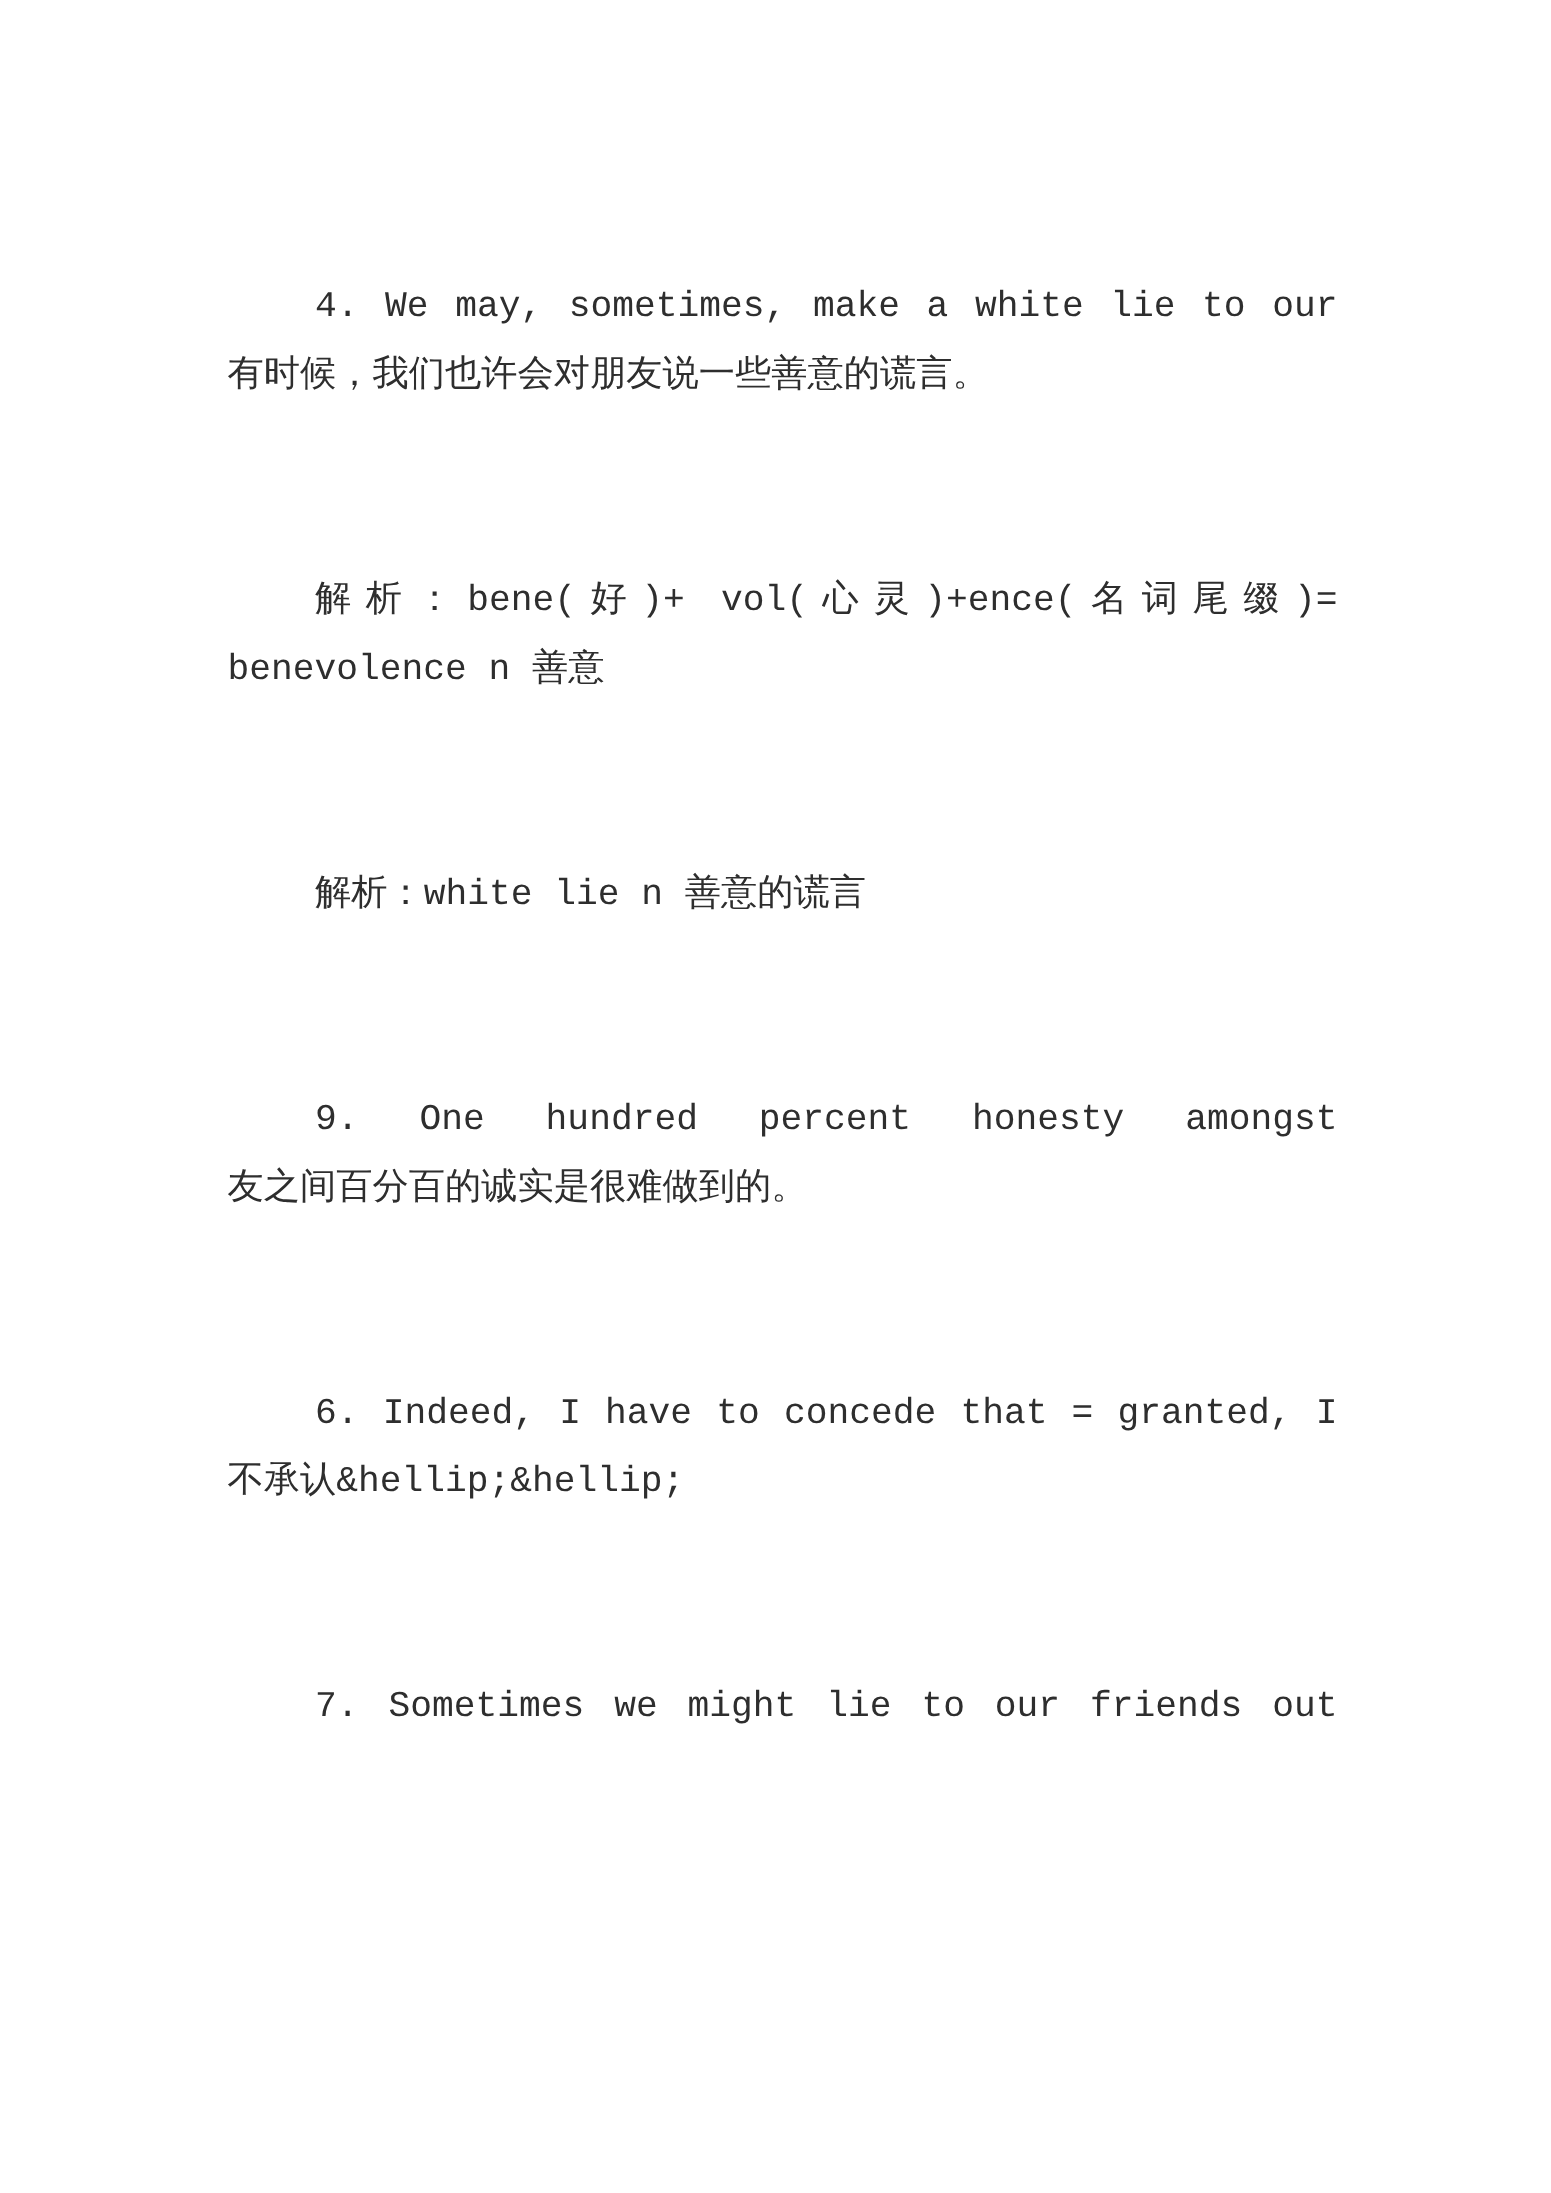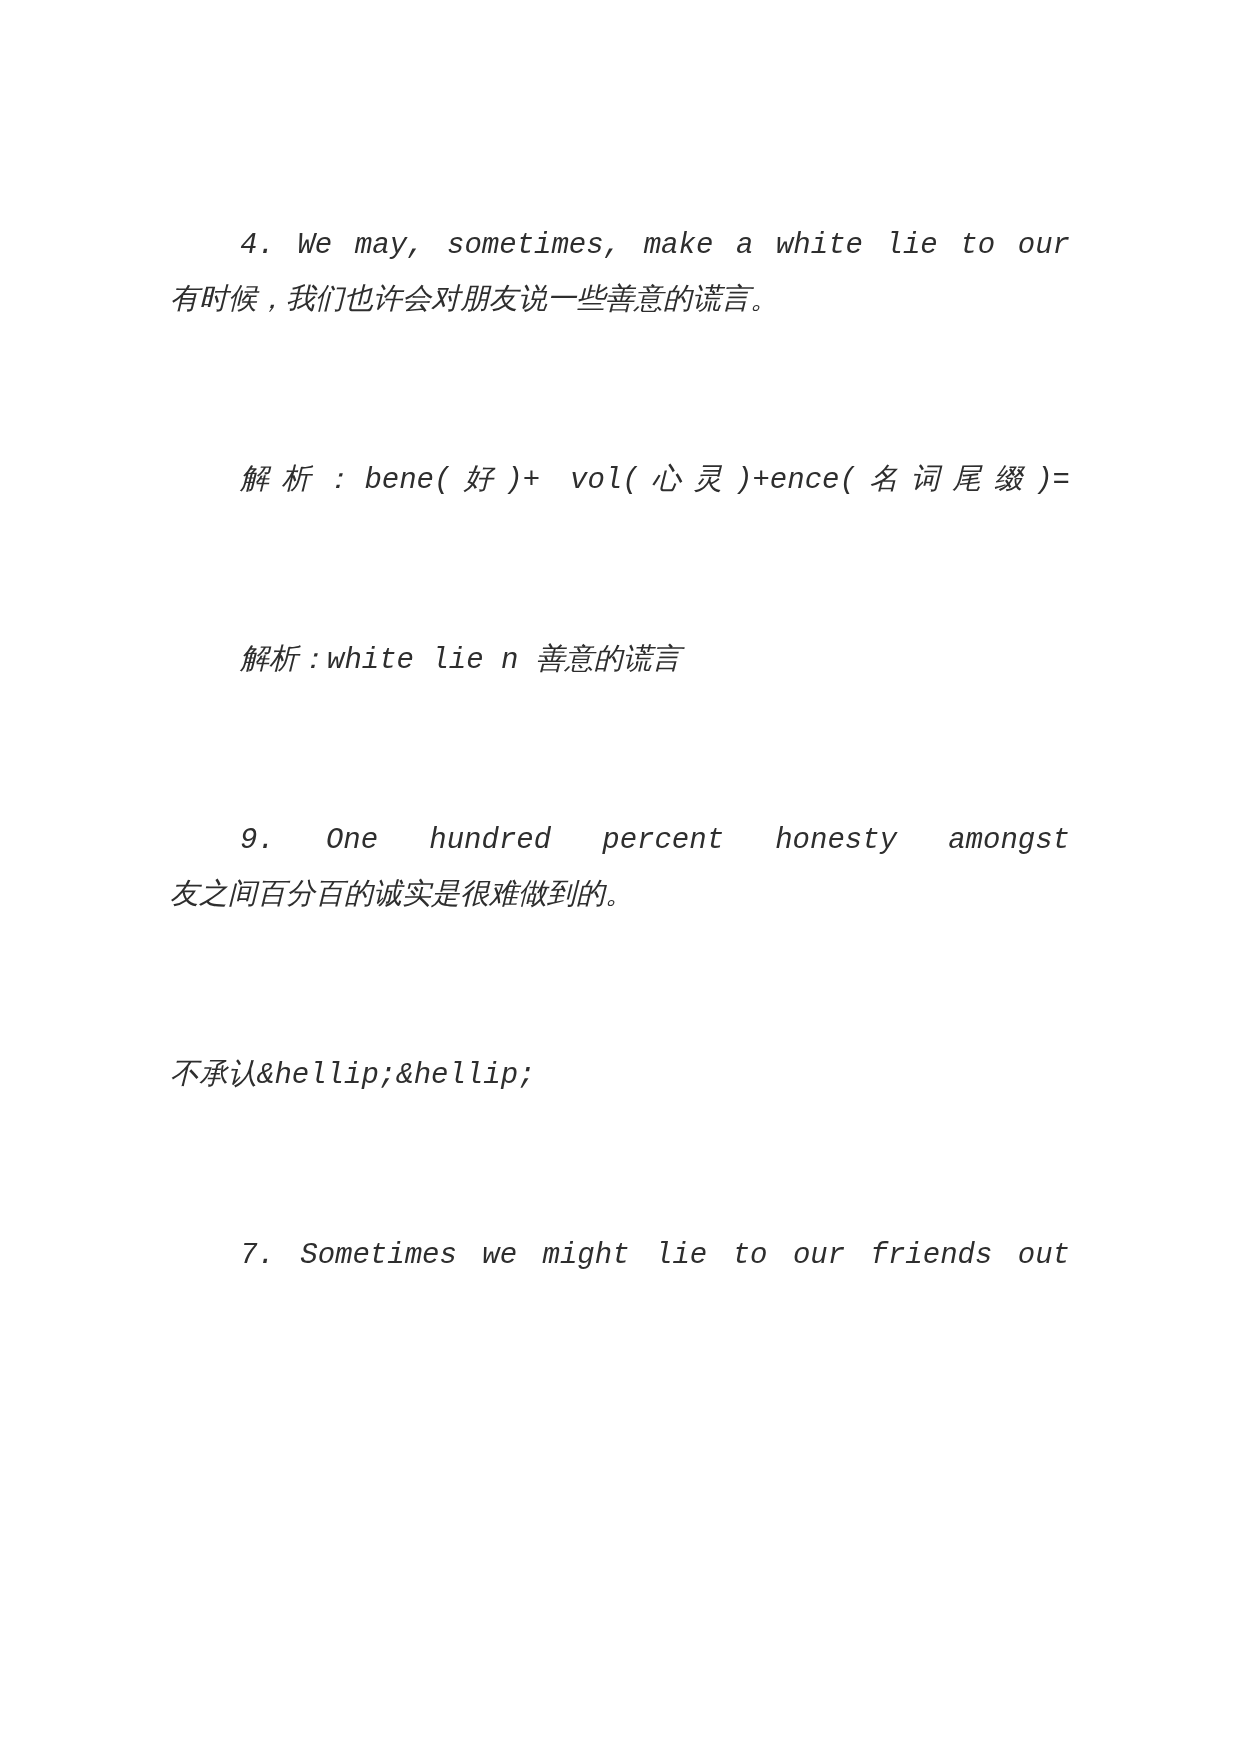--- a/index.html
+++ b/index.html
@@ -13,21 +13,21 @@
     overflow: hidden;
   }
   .doc {
     position: absolute;
     left: 170px;
     top: 218px;
     width: 900px;
     font-size: 29px;
     line-height: 55px;
   }
-  .para { margin: 0 0 125px 0; font-style: italic; }
+  .para { margin: 0 0 125px 12px; }
   .para:last-child { margin-bottom: 0; }
   
   .line {
     text-align: justify;
     text-align-last: justify;
     word-break: break-word;
   }
   
   .line.natural {
     text-align: right;
@@ -41,32 +41,34 @@
 
 <div class="doc">
 
   <div class="para">
     <div class="line first">4. We may, sometimes, make a white lie to our</div>
     <div class="line natural">有时候，我们也许会对朋友说一些善意的谎言。</div>
   </div>
 
   <div class="para">
     <div class="line first">解析：bene(好)+ vol(心灵)+ence(名词尾缀)=</div>
+    <div class="line natural">benevolence n 善意</div>
   </div>
 
   <div class="para">
     <div class="line first natural">解析：white lie n 善意的谎言</div>
   </div>
 
   <div class="para">
     <div class="line first">9. One hundred percent honesty amongst</div>
     <div class="line natural">友之间百分百的诚实是很难做到的。</div>
   </div>
 
   <div class="para">
+    <div class="line first">6. Indeed, I have to concede that = granted, I</div>
     <div class="line natural">不承认&amp;hellip;&amp;hellip;</div>
   </div>
 
   <div class="para">
     <div class="line first">7. Sometimes we might lie to our friends out</div>
   </div>
 
 </div>
 
 </body></html>

